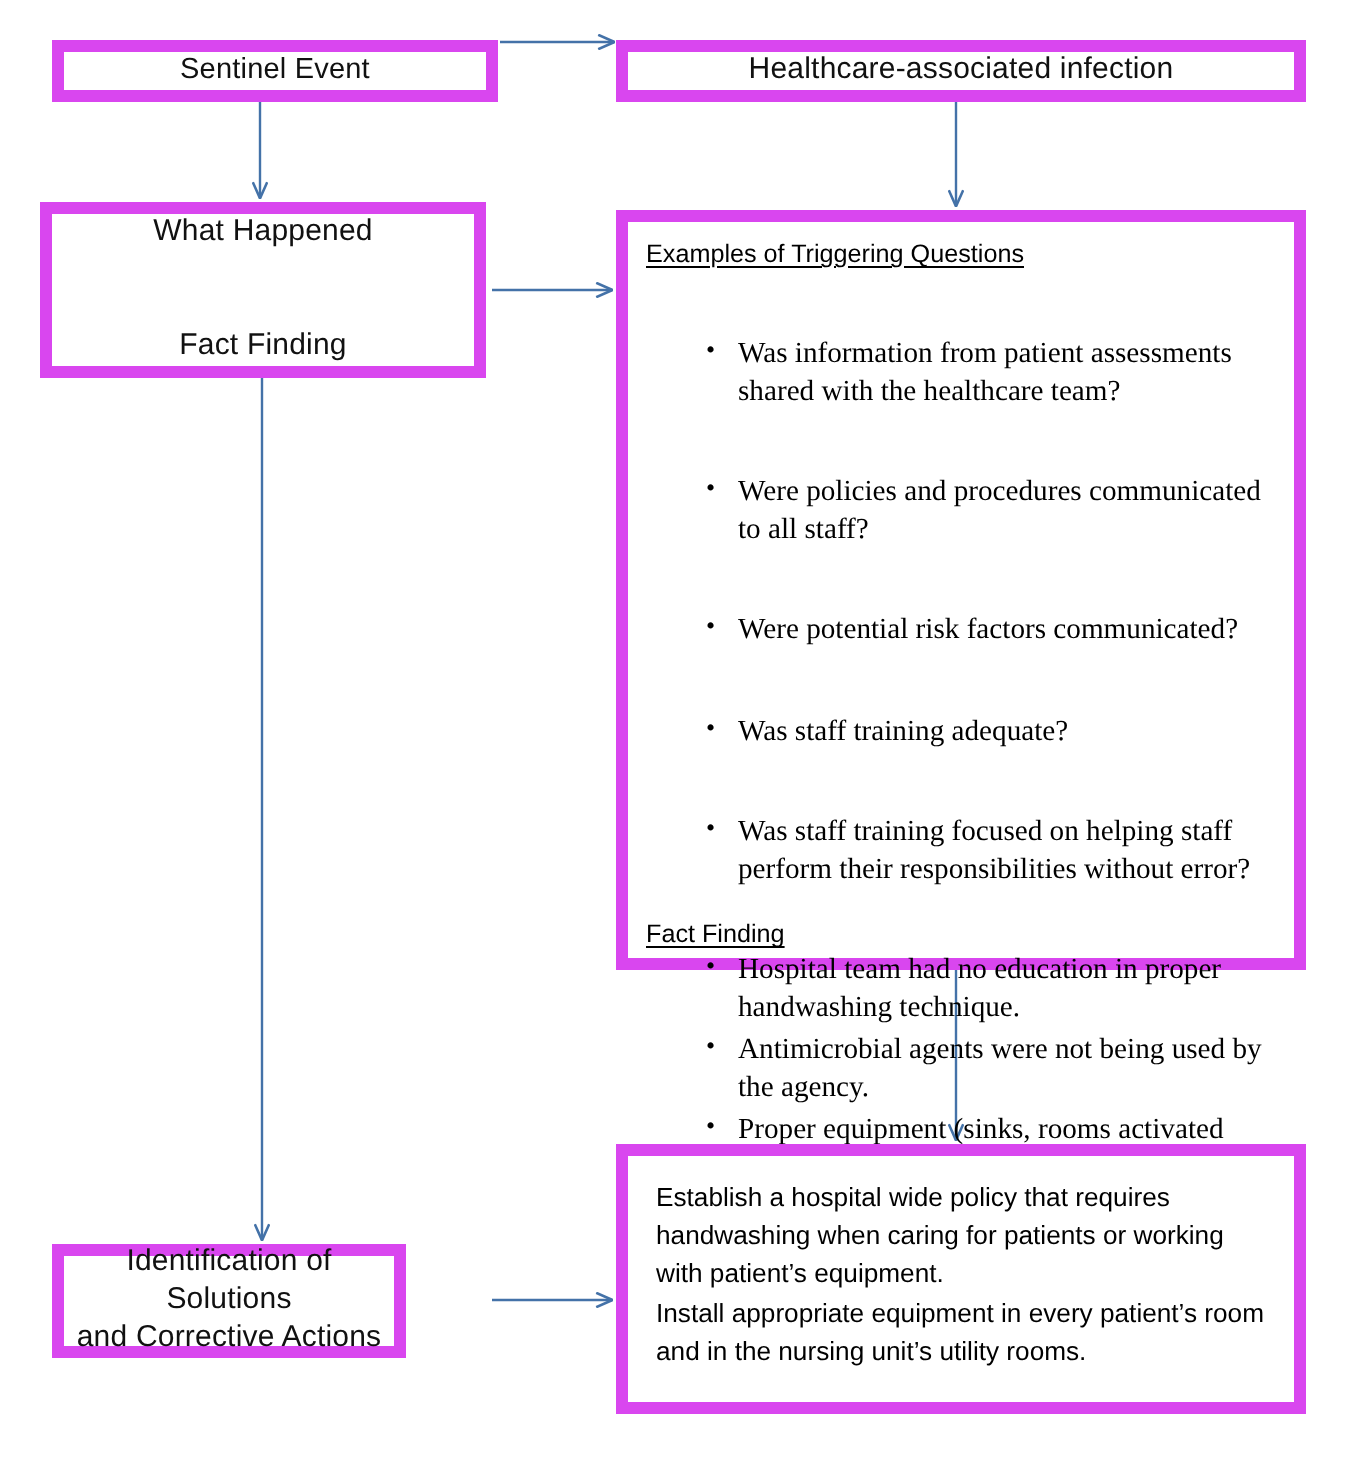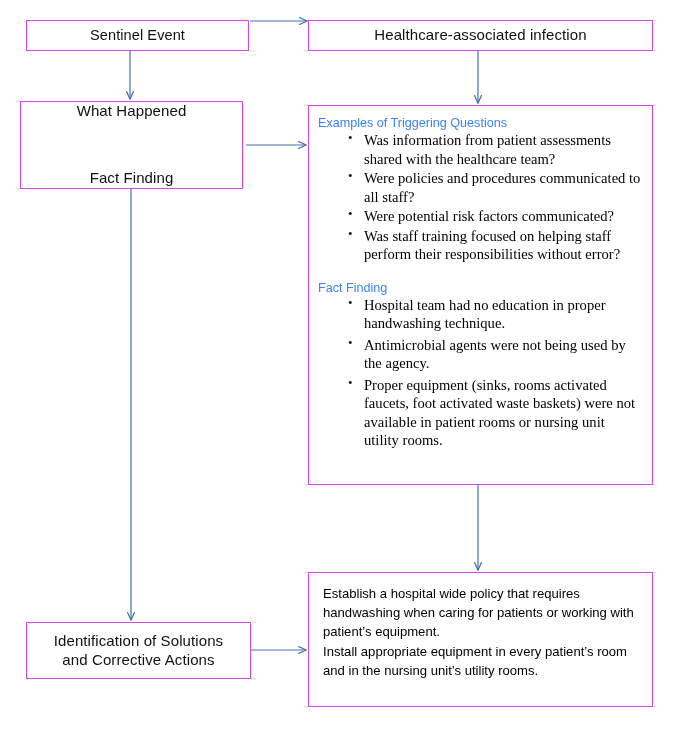--- a/index.html
+++ b/index.html
@@ -14,21 +14,21 @@
   #canvas {
     position: relative;
     width: 679px;
     height: 729px;
     background: #ffffff;
     overflow: hidden;
   }
   .box {
     position: absolute;
     box-sizing: border-box;
-    border: 1px solid #d946ef;
+    border: 6px solid #d946ef;
     background: #ffffff;
   }
   .box-center {
     display: flex;
     flex-direction: column;
     align-items: center;
     justify-content: center;
     text-align: center;
   }
   .sans-label {
@@ -36,22 +36,23 @@
     font-size: 15px;
     line-height: 1.25;
     color: #111111;
     letter-spacing: 0.1px;
   }
   .sentinel-label { font-size: 14.5px; }
   .two-line-gap { height: 22px; }
   .section-head {
     font-family: "Liberation Sans", sans-serif;
     font-size: 12.6px;
+    text-decoration: underline;
     text-underline-offset: 2px;
-    color: #3b82f6;
+    color: #000000;
     margin: 0 0 1px 0;
     display: inline-block;
   }
   .serif-list {
     list-style: none;
     margin: 0;
     padding: 0 0 0 30px;
     font-family: "Liberation Serif", serif;
     font-size: 14.6px;
     line-height: 1.27;
@@ -62,21 +63,21 @@
     padding-left: 16px;
     margin: 0 0 0 0;
   }
   .serif-list li::before {
     content: "\2022";
     position: absolute;
     left: 0;
     top: -1px;
     font-size: 13px;
   }
-  .list-spaced li { margin-bottom: 1px; }
+  .list-spaced li { margin-bottom: 1px; margin-top: 32px; }
   .list-airy li { margin-bottom: 3px; }
   .block-gap { height: 13px; }
   .inner-pad {
     padding: 7px 10px 0 9px;
   }
   .solution-text {
     font-family: "Liberation Sans", sans-serif;
     font-size: 13.1px;
     line-height: 1.47;
     color: #000000;
@@ -133,33 +134,34 @@
     <div class="sans-label">Fact Finding</div>
   </div>
 
   <div class="box" style="left:308px; top:105px; width:345px; height:380px;">
     <div class="inner-pad">
       <div class="section-head">Examples of Triggering Questions</div>
       <ul class="serif-list list-spaced">
         <li>Was information from patient assessments shared with the healthcare team?</li>
         <li>Were policies and procedures communicated to all staff?</li>
         <li>Were potential risk factors communicated?</li>
+        <li>Was staff training adequate?</li>
         <li>Was staff training focused on helping staff perform their responsibilities without error?</li>
       </ul>
       <div class="block-gap"></div>
       <div class="section-head">Fact Finding</div>
       <ul class="serif-list list-airy">
         <li>Hospital team had no education in proper handwashing technique.</li>
         <li>Antimicrobial agents  were not being used by the agency.</li>
         <li>Proper equipment (sinks, rooms activated faucets, foot activated waste baskets) were not available in patient rooms or nursing unit utility rooms.</li>
       </ul>
     </div>
   </div>
 
-  <div class="box box-center" style="left:26px; top:622px; width:225px; height:57px;">
+  <div class="box box-center" style="left:26px; top:622px; width:177px; height:57px;">
     <div class="sans-label">Identification of Solutions</div>
     <div class="sans-label">and Corrective Actions</div>
   </div>
 
   <div class="box" style="left:308px; top:572px; width:345px; height:135px;">
     <div class="solution-text">
       <p>Establish a hospital wide policy that requires handwashing when caring for patients or working with patient’s equipment.</p>
       <p>Install appropriate equipment in every patient’s room and in the nursing unit’s utility rooms.</p>
     </div>
   </div>

